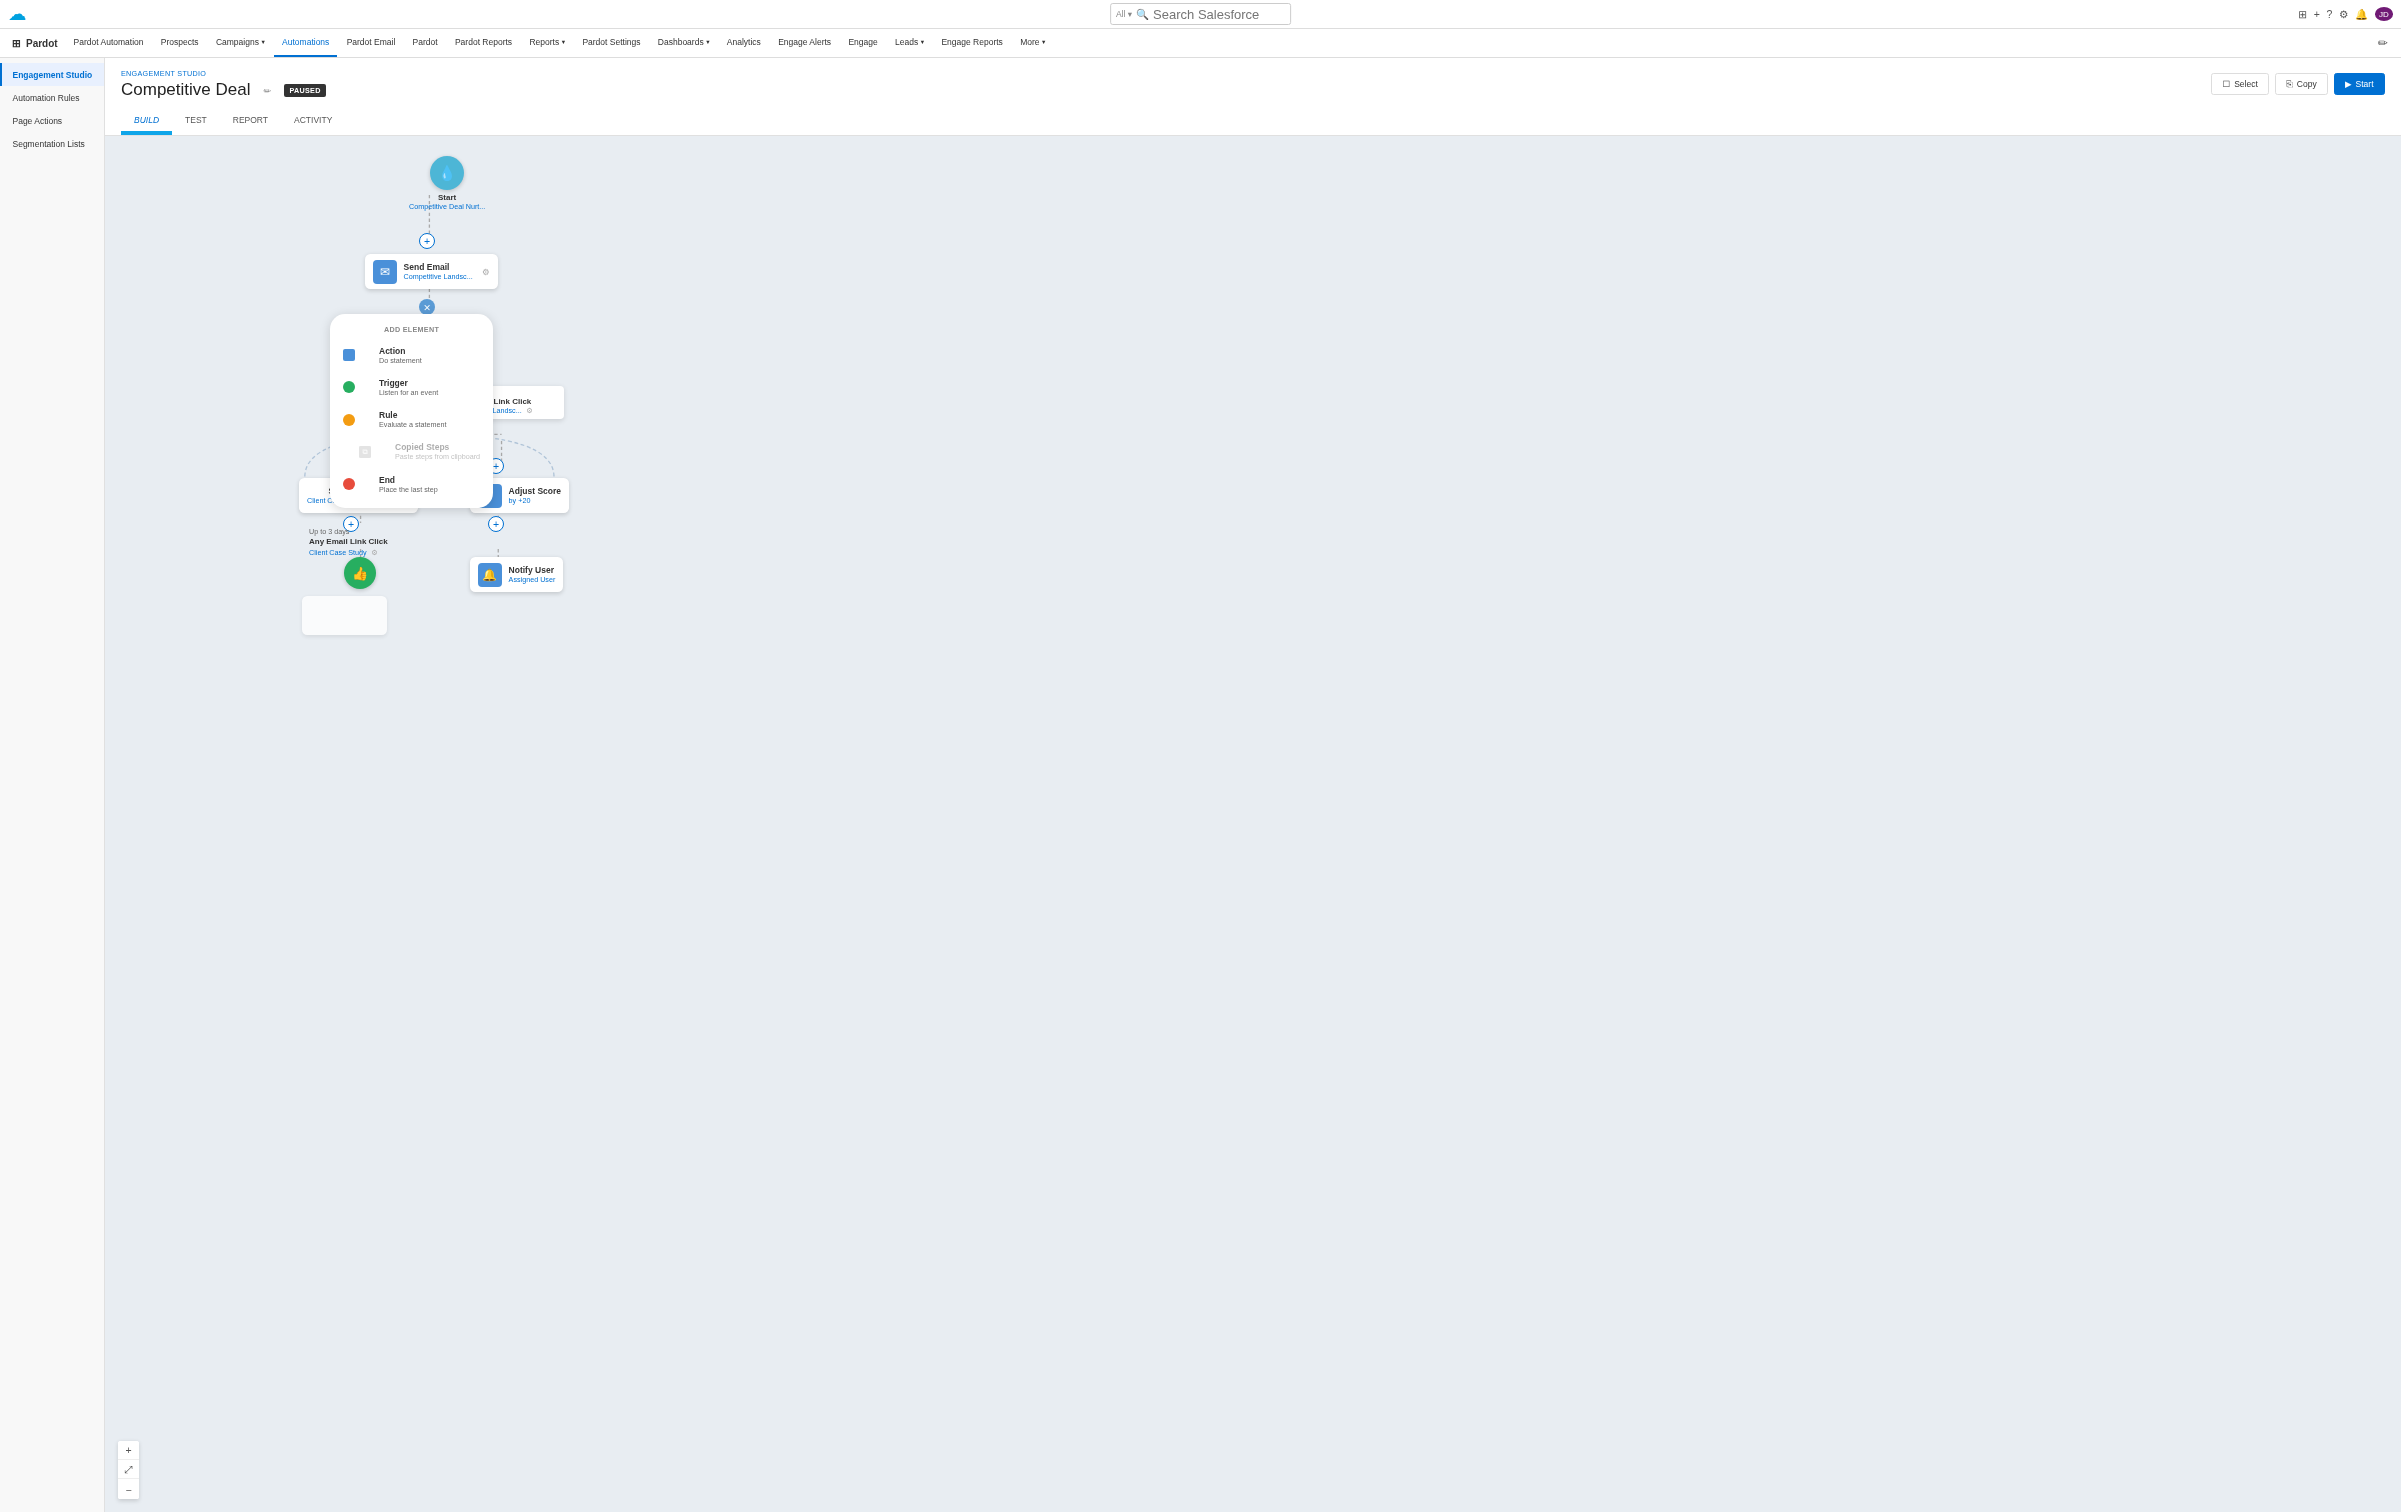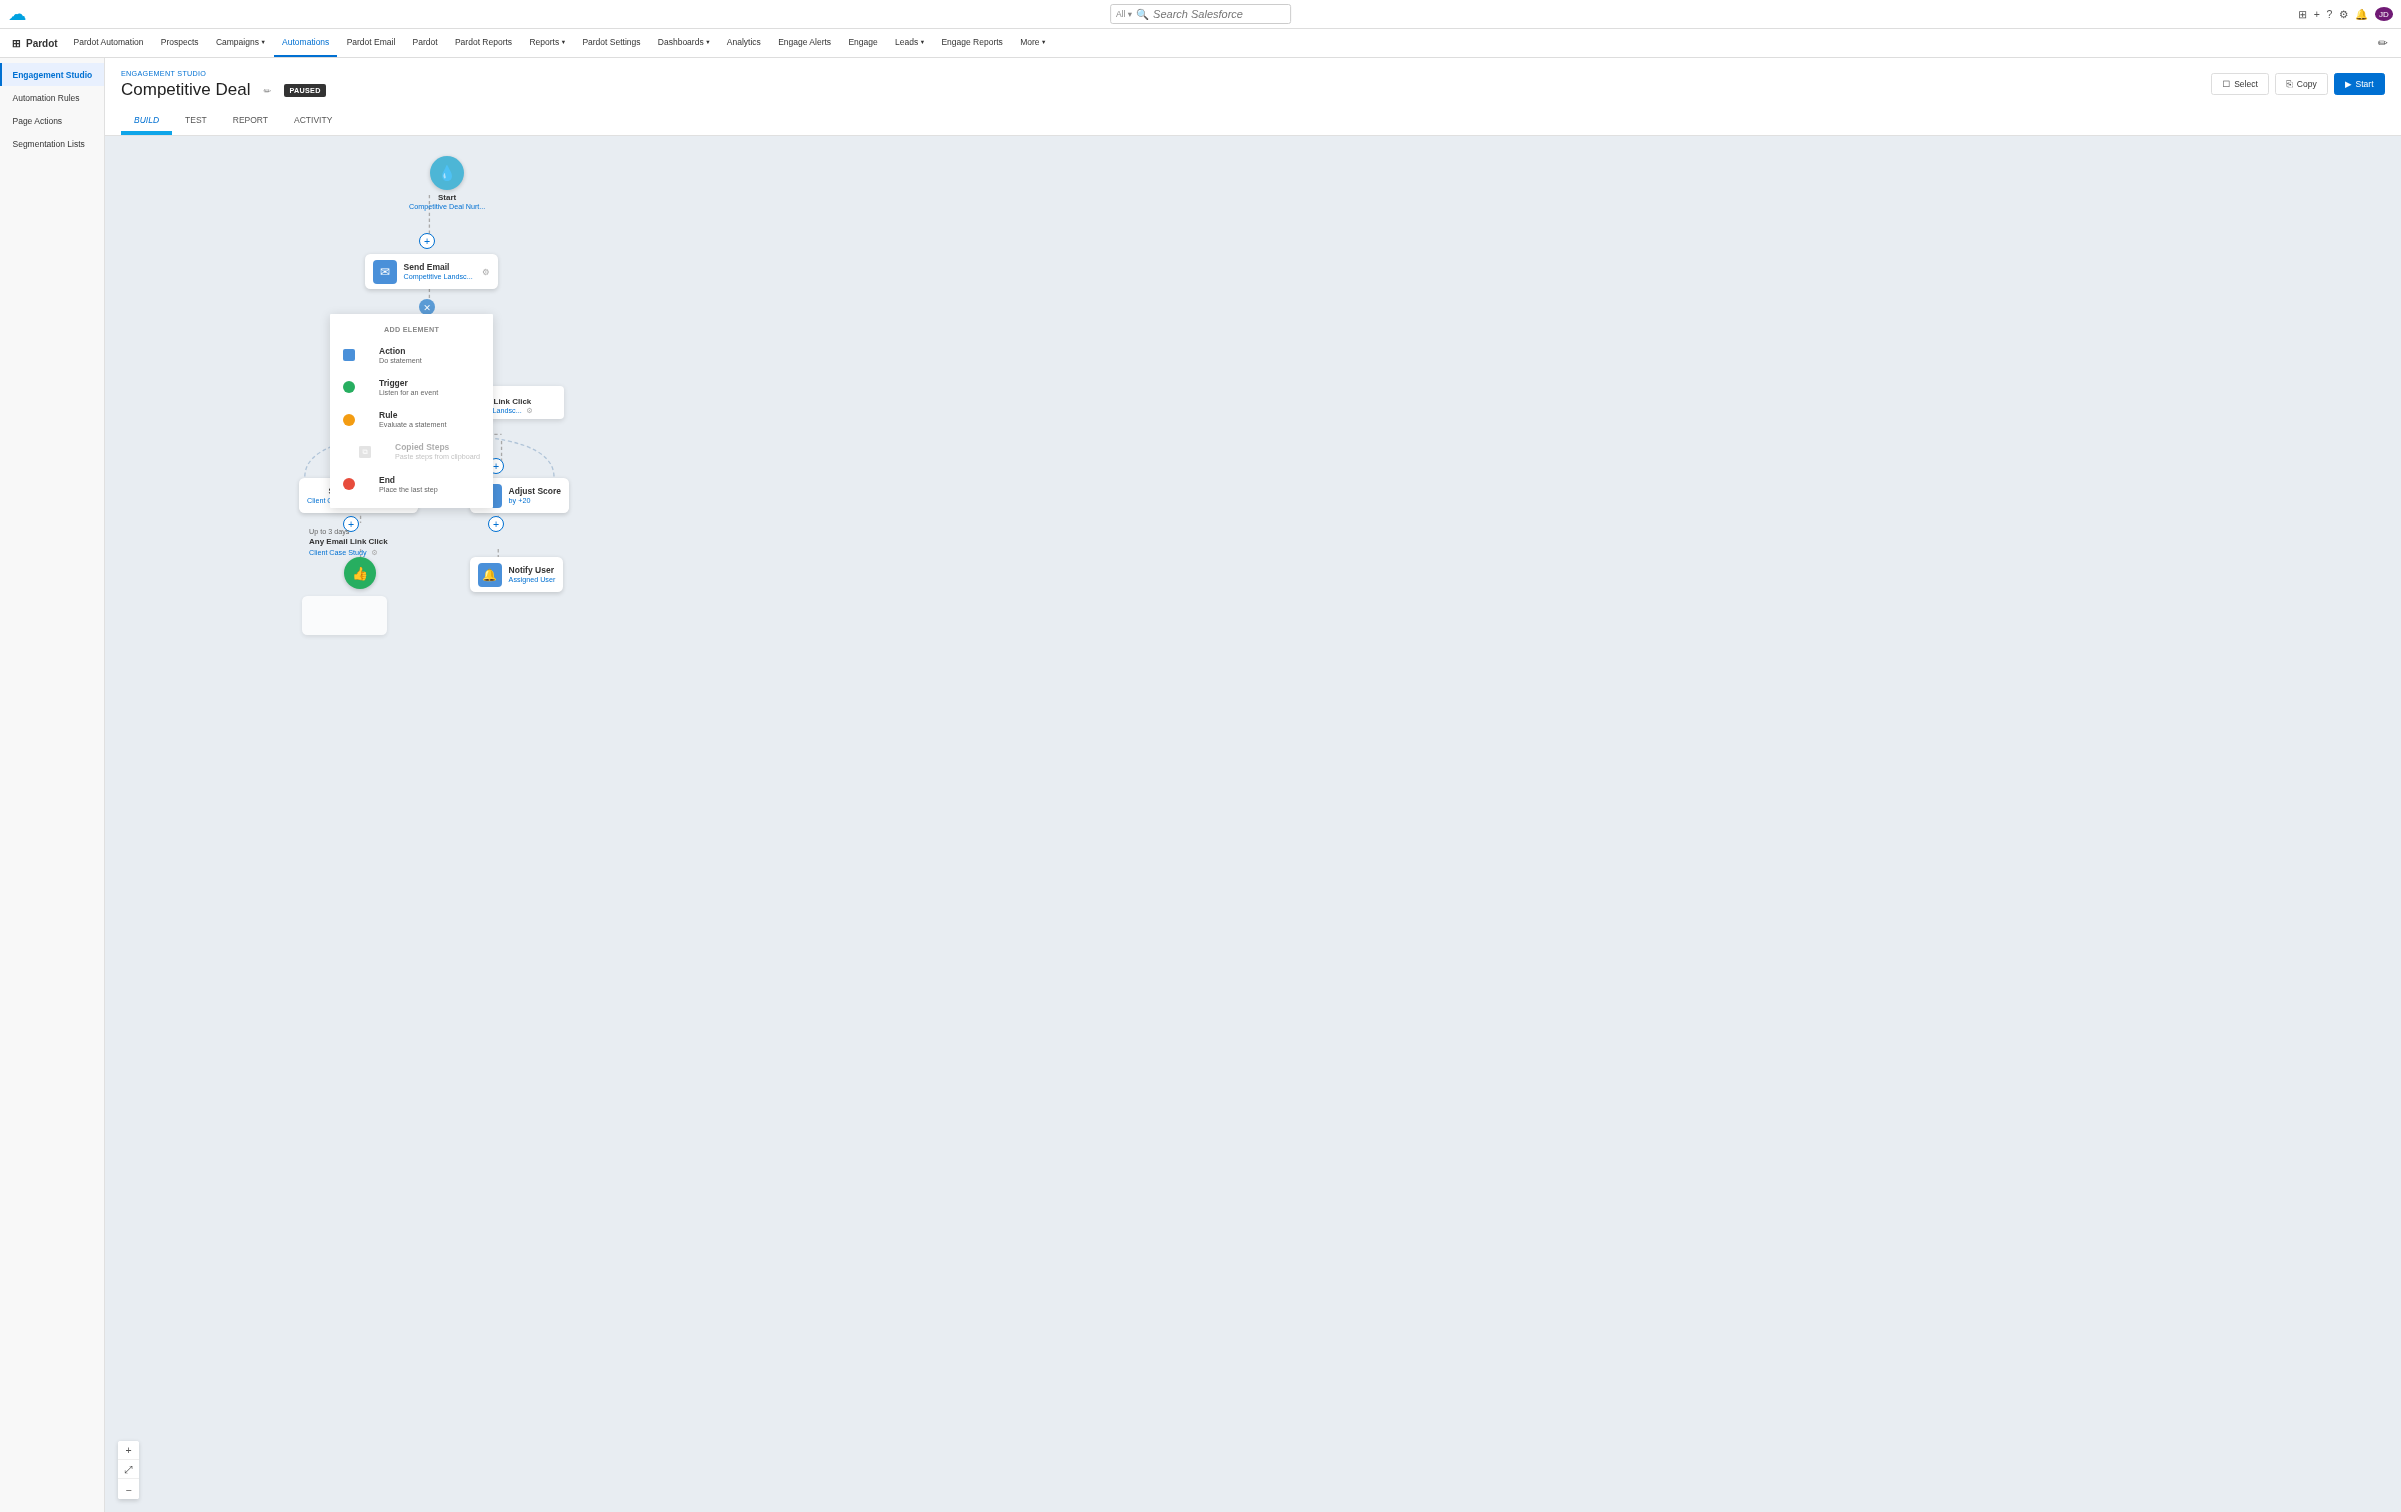--- a/index.html
+++ b/index.html
@@ -307,21 +307,21 @@
       display: flex; align-items: center; justify-content: center;
       font-size: 10.5px;
       cursor: pointer;
       font-weight: 300;
     }
 
     
     .add-element-panel {
       position: absolute;
       background: #fff;
-      border-radius: 1px;
+      border-radius: 15px;
       box-shadow: 0 2.6px 10.5px rgba(0,0,0,0.15);
       padding: 8px 0;
       min-width: 145px;
       z-index: 50;
     }
     .add-element-header {
       font-size: 7.2px;
       color: #888;
       text-align: center;
       padding: 2.6px 10.5px 5.3px;
@@ -388,21 +388,21 @@
     }
   </style>
 </head>
 <body>
 
 <div class="topbar">
   <div style="color:#00a1e0;font-size:18.4px;line-height:1;">☁</div>
   <div class="topbar-search">
     <span style="font-size:8.5px;color:#888;margin-right:4px;">All ▾</span>
     <span style="color:#aaa;margin-right:4px;">🔍</span>
-    <input type="text" style="font-size: 11px; width: 132px; border: none; outline: none; font-style: italic;" placeholder="Search Salesforce">
+    <input type="text" style="font-size: 13px; width: 132px; border: none; outline: none;" placeholder="Search Salesforce">
   </div>
   <div class="topbar-right">
     <span class="topbar-icon">⊞</span>
     <span class="topbar-icon">+</span>
     <span class="topbar-icon">?</span>
     <span class="topbar-icon">⚙</span>
     <span class="topbar-icon">🔔</span>
     <div class="topbar-avatar">
       <span>JD</span>
     </div>

